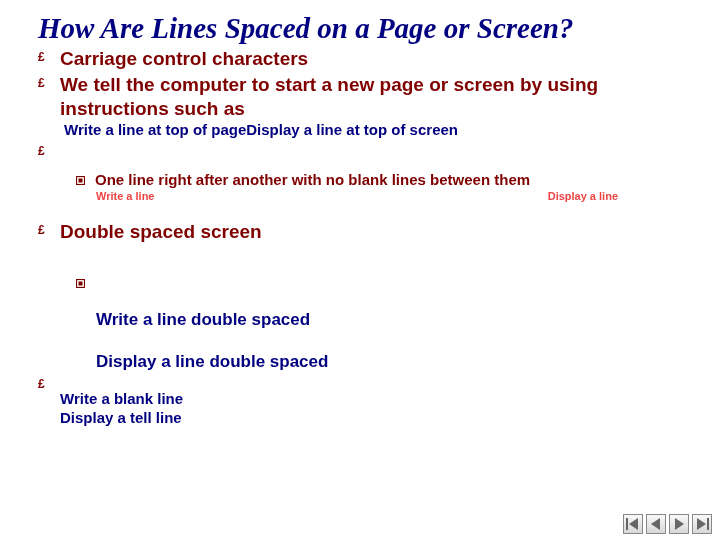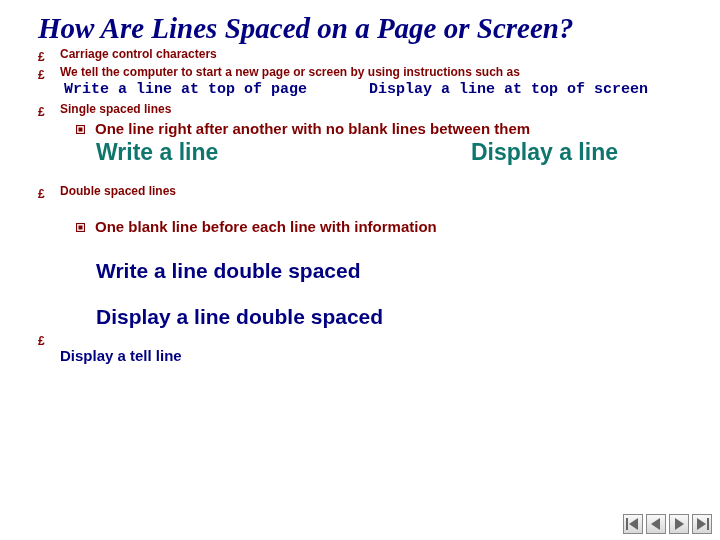--- a/index.html
+++ b/index.html
@@ -32,41 +32,40 @@
     width: 12px;
     height: 12px;
     margin-top: 4px;
     margin-right: 10px;
     color: #800000;
   }
   .bullet-icon svg { display: block; }
   .bullet-text {
     font-weight: bold;
     color: #800000;
-    font-size: 12px;
+    font-size: 19px;
     line-height: 1.25;
   }
   .sub-row {
     display: flex;
-    justify-content: space-between;
+    justify-content: flex-start;
     padding-left: 26px;
     padding-right: 50px;
-    font-family: Liberation Mono, monospace;
   }
   .sub-text {
     font-weight: bold;
     color: #000080;
     font-size: 15px;
     line-height: 1.25;
   }
   .sq-row {
     display: flex;
     align-items: flex-start;
     margin-left: 38px;
-    margin-top: 2px;
+    margin-top: 14px;
   }
   .sq-icon {
     flex: 0 0 auto;
     width: 9px;
     height: 9px;
     margin-top: 5px;
     margin-right: 10px;
     color: #800000;
   }
   .sq-icon svg { display: block; }
@@ -77,29 +76,29 @@
     line-height: 1.25;
   }
   .example-row {
     display: flex;
     justify-content: space-between;
     padding-left: 58px;
     padding-right: 80px;
   }
   .example-text {
     font-weight: bold;
-    color: #0f766e;
-    font-size: 23px;
+    color: #ef4444;
+    font-size: 11px;
     text-align: center;
   }
   .example-single {
     padding-left: 58px;
     font-weight: bold;
     color: #000080;
-    font-size: 21px;
+    font-size: 17px;
   }
   .plain-sub {
     padding-left: 22px;
     font-weight: bold;
     color: #000080;
     font-size: 15px;
     line-height: 1.25;
   }
   .nav {
     position: absolute;
@@ -150,21 +149,20 @@
     <span class="sub-text">Write a line at top of page</span>
     <span class="sub-text">Display a line at top of screen</span>
   </div>
 
   <div class="bullet-row">
     <span class="bullet-icon">
       <svg viewBox="0 0 12 12" width="12" height="12">
           <text x="0" y="10" font-size="12" font-weight="bold" fill="currentColor">£</text>
         </svg>
     </span>
-    <span class="bullet-text">Single spaced lines</span>
   </div>
   <div class="sq-row">
     <span class="sq-icon">
       <svg viewBox="0 0 9 9" width="9" height="9">
           <rect x="0.5" y="0.5" width="8" height="8" fill="none" stroke="currentColor" stroke-width="1.2"></rect>
           <rect x="2.5" y="2.5" width="4" height="4" fill="currentColor"></rect>
         </svg>
     </span>
     <span class="sq-text">One line right after another with no blank lines between them</span>
   </div>
@@ -174,50 +172,50 @@
   </div>
 
   <div class="gap-lg"></div>
 
   <div class="bullet-row">
     <span class="bullet-icon">
       <svg viewBox="0 0 12 12" width="12" height="12">
           <text x="0" y="10" font-size="12" font-weight="bold" fill="currentColor">£</text>
         </svg>
     </span>
-    <span class="bullet-text">Double spaced lines</span>
+    <span class="bullet-text">Double spaced screen</span>
   </div>
 
   <div class="gap-lg"></div>
 
   <div class="sq-row">
     <span class="sq-icon">
       <svg viewBox="0 0 9 9" width="9" height="9">
           <rect x="0.5" y="0.5" width="8" height="8" fill="none" stroke="currentColor" stroke-width="1.2"></rect>
           <rect x="2.5" y="2.5" width="4" height="4" fill="currentColor"></rect>
         </svg>
     </span>
-    <span class="sq-text">One blank line before each line with information</span>
   </div>
 
   <div class="gap-xl"></div>
 
   <div class="example-single">Write a line double spaced</div>
 
   <div class="gap-xl"></div>
 
   <div class="example-single">Display a line double spaced</div>
 
   <div class="bullet-row">
     <span class="bullet-icon">
       <svg viewBox="0 0 12 12" width="12" height="12">
           <text x="0" y="10" font-size="12" font-weight="bold" fill="currentColor">£</text>
         </svg>
     </span>
   </div>
+  <div class="plain-sub">Write a blank line</div>
   <div class="plain-sub">Display a tell line</div>
 
 </div>
 
 <div class="nav">
   <div class="nav-btn" title="first-slide">
     <svg width="14" height="12" viewBox="0 0 14 12">
         <rect x="0" y="0" width="2" height="12" fill="#666"></rect>
         <polygon points="12,0 12,12 3,6" fill="#666"></polygon>
       </svg>

